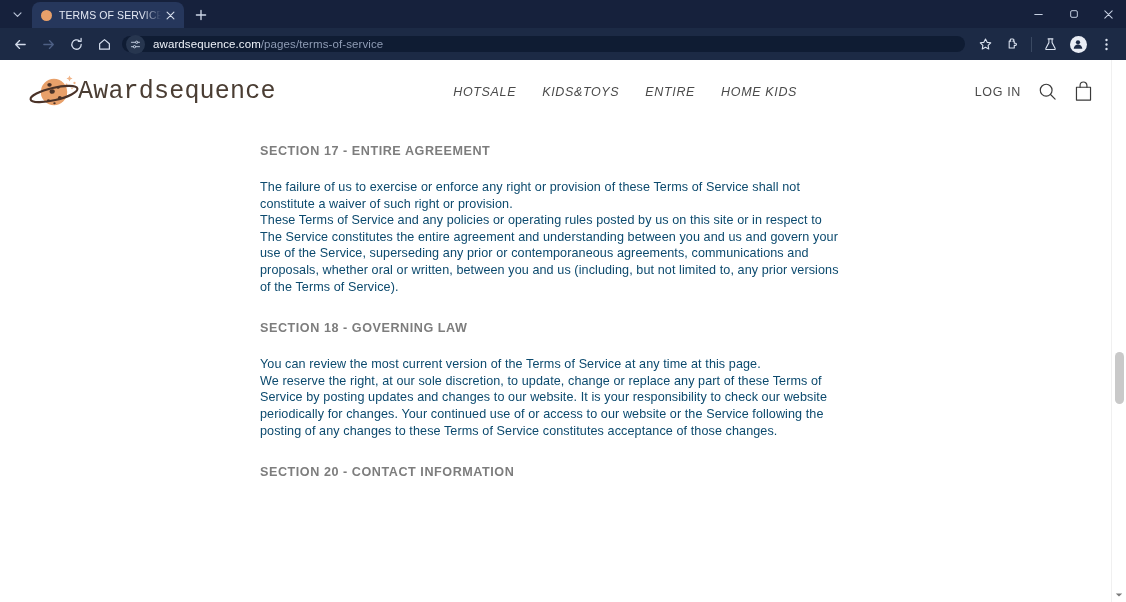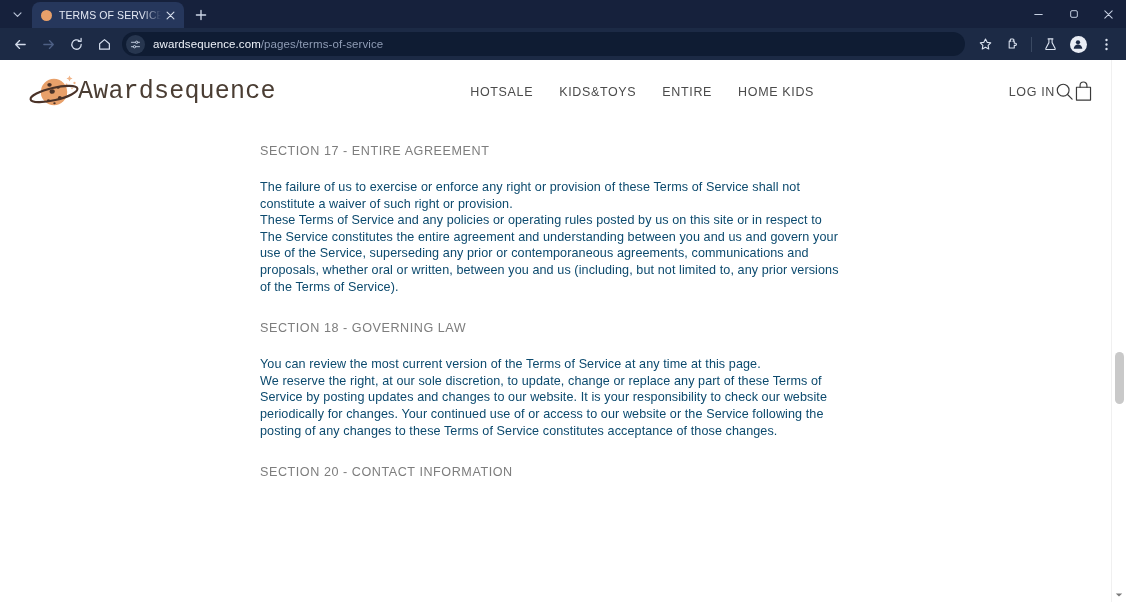--- a/index.html
+++ b/index.html
@@ -119,21 +119,21 @@
   .navbtn {
     width: 28px; height: 28px;
     display: flex; align-items: center; justify-content: center;
     border-radius: 50%;
     cursor: pointer;
     flex: 0 0 28px;
   }
 
   .omnibox {
     flex: 1 1 auto;
-    height: 24px;
+    height: 16px;
     background: #0f1c33;
     border-radius: 13px;
     display: flex;
     align-items: center;
     margin: 0 6px 0 4px;
     padding: 0 10px 0 4px;
     min-width: 0;
     cursor: text;
   }
   .site-settings {
@@ -221,25 +221,27 @@
     justify-content: center;
     gap: 26px;
   }
   .nav-link {
     font-size: 12.5px;
     color: #4b4b4b;
     letter-spacing: .65px;
     text-decoration: none;
     cursor: pointer;
     white-space: nowrap;
+    font-style: italic;
   }
 
   .header-right {
     display: flex;
     align-items: center;
+    gap: 17px;
     flex: 0 0 auto;
   }
   .login-link {
     font-size: 12.5px;
     color: #4b4b4b;
     letter-spacing: .65px;
     text-decoration: none;
     cursor: pointer;
   }
   .hicon { cursor: pointer; display:flex; align-items:center; }
@@ -248,21 +250,21 @@
   .content {
     padding-left: 260px;
     padding-right: 40px;
   }
   .sec-title {
     font-size: 12.6px;
     color: #7d7d7d;
     letter-spacing: .55px;
     margin-top: 26px;
     margin-bottom: 21px;
-    font-weight: 400;
+    font-weight: 700;
   }
   .content > .sec-title:first-child { margin-top: 21px; }
   .para {
     font-size: 12.6px;
     line-height: 16.6px;
     color: #0c4a6e;
     letter-spacing: .09px;
     max-width: 585px;
   }
 

